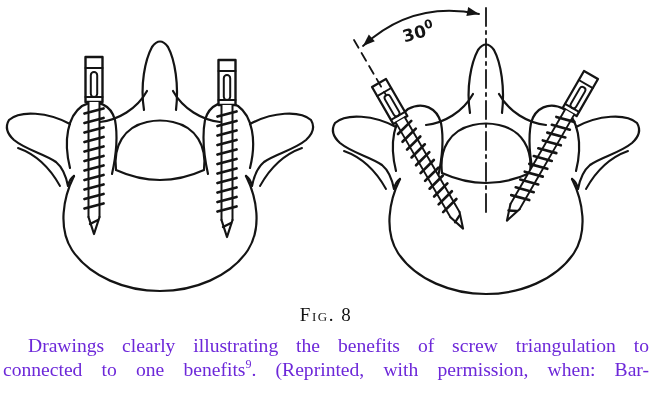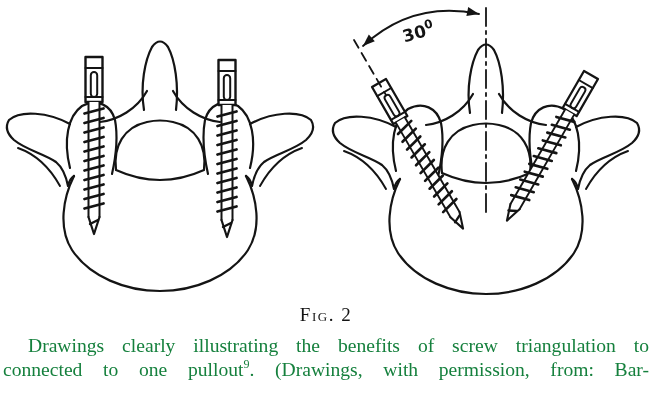--- a/index.html
+++ b/index.html
@@ -17,21 +17,21 @@
     font-variant: small-caps;
     font-size: 19px;
     letter-spacing: 1.5px;
     color: #141414;
   }
   .caption {
     margin-top: 8px;
     padding: 0 3px;
     font-size: 19.6px;
     line-height: 24px;
-    color: #15803d;
+    color: #6d28d9;
   }
   .cap-line { text-align: justify; text-align-last: justify; white-space: normal; }
   .cap-line.indent { text-indent: 25px; }
   .caption sup { font-size: 12px; line-height: 0; vertical-align: super; }
   svg text { font-family: "DejaVu Sans", sans-serif; }
 </style>
 </head>
 <body>
 
 <svg class="figure-area" viewBox="0 0 652 298" fill="none" stroke="#141414" stroke-width="2.2" stroke-linecap="round" stroke-linejoin="round">
@@ -86,18 +86,18 @@
       <line x1="486" y1="8" x2="486" y2="216" stroke-dasharray="18 5 3 5"></line>
       <line x1="354" y1="40" x2="386" y2="95" stroke-dasharray="9 6"></line>
       <path d="M363,46 Q413,0 479,14"></path>
       <polygon points="363,46 374.8,41.2 368.8,34.6" fill="#141414" stroke="none"></polygon>
       <polygon points="479,14 466.4,15.9 468.2,7.1" fill="#141414" stroke="none"></polygon>
       <text transform="translate(420,38) rotate(-16)" text-anchor="middle" fill="#141414" stroke="none" font-size="17" font-weight="bold"><tspan>30</tspan><tspan dy="-7" font-size="12">0</tspan></text>
     </g>
   </g>
 </svg>
 
-<div class="fig-label">Fig. 2</div>
+<div class="fig-label">Fig. 8</div>
 
 <div class="caption">
   <div class="cap-line indent"><span>Drawings clearly illustrating the benefits of screw triangulation to</span></div>
-  <div class="cap-line"><span>connected to one pullout</span><sup>9</sup><span>. (Drawings, with permission, from: Bar-</span></div>
+  <div class="cap-line"><span>connected to one benefits</span><sup>9</sup><span>. (Reprinted, with permission, when: Bar-</span></div>
 </div>
 
 </body></html>

